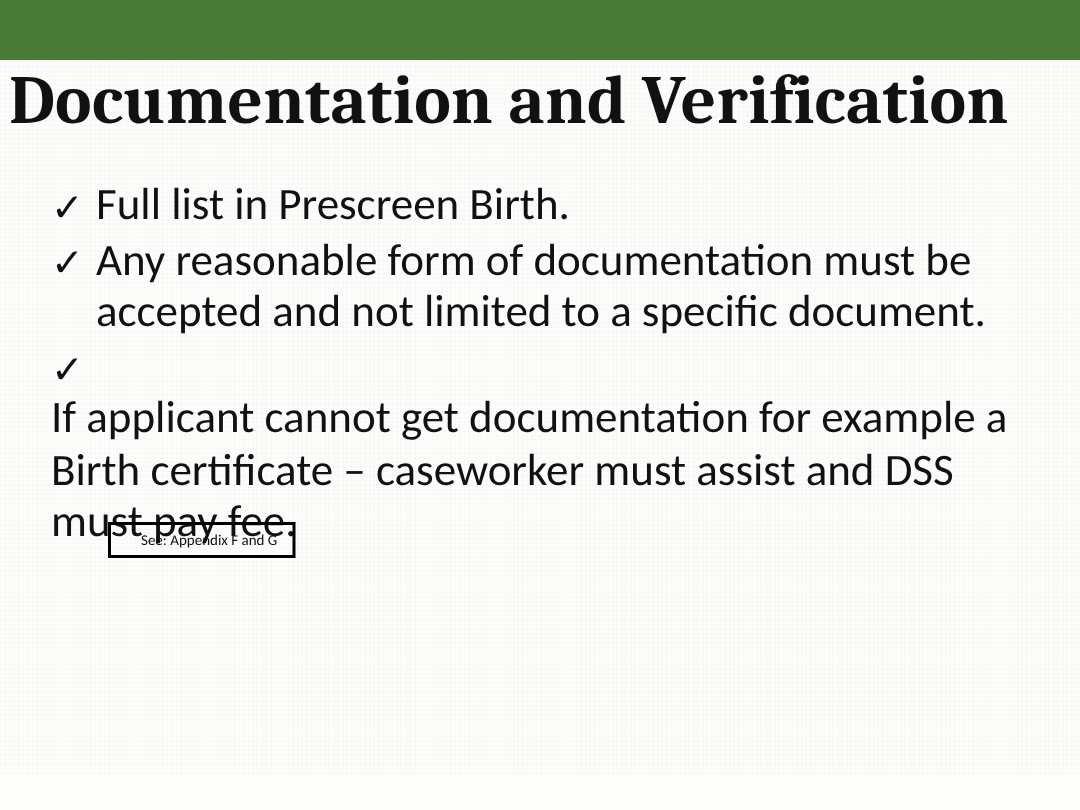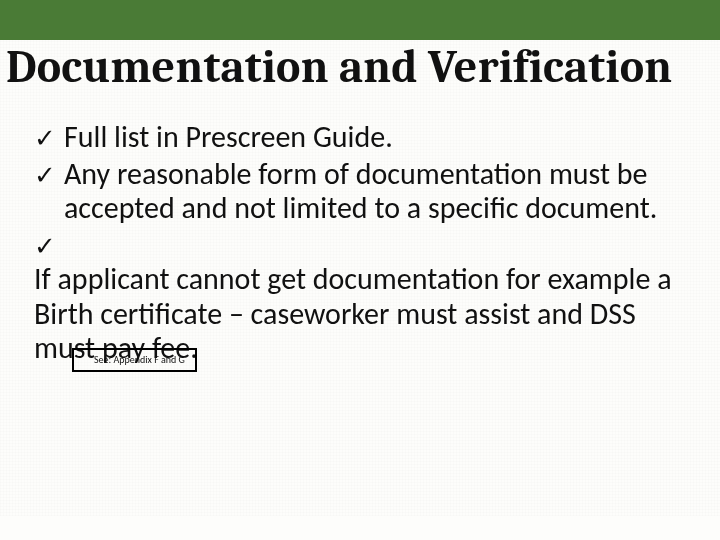--- a/index.html
+++ b/index.html
@@ -94,21 +94,21 @@
 
 <div class="slide">
   <div class="topbar"></div>
 
   <div class="title">Documentation and Verification</div>
 
   <div class="body">
 
     <div class="item">
       <span class="check">✓</span>
-      <span class="itemtext">Full list in Prescreen Guide.</span>
+      <span class="itemtext">Full list in Prescreen Birth.</span>
     </div>
 
     <div class="item">
       <span class="check">✓</span>
       <span class="itemtext">Any reasonable form of documentation must be accepted and not limited to a specific document.</span>
     </div>
 
     <div class="lastitem">
       <span class="check">✓</span>
       <span class="feewrap">

